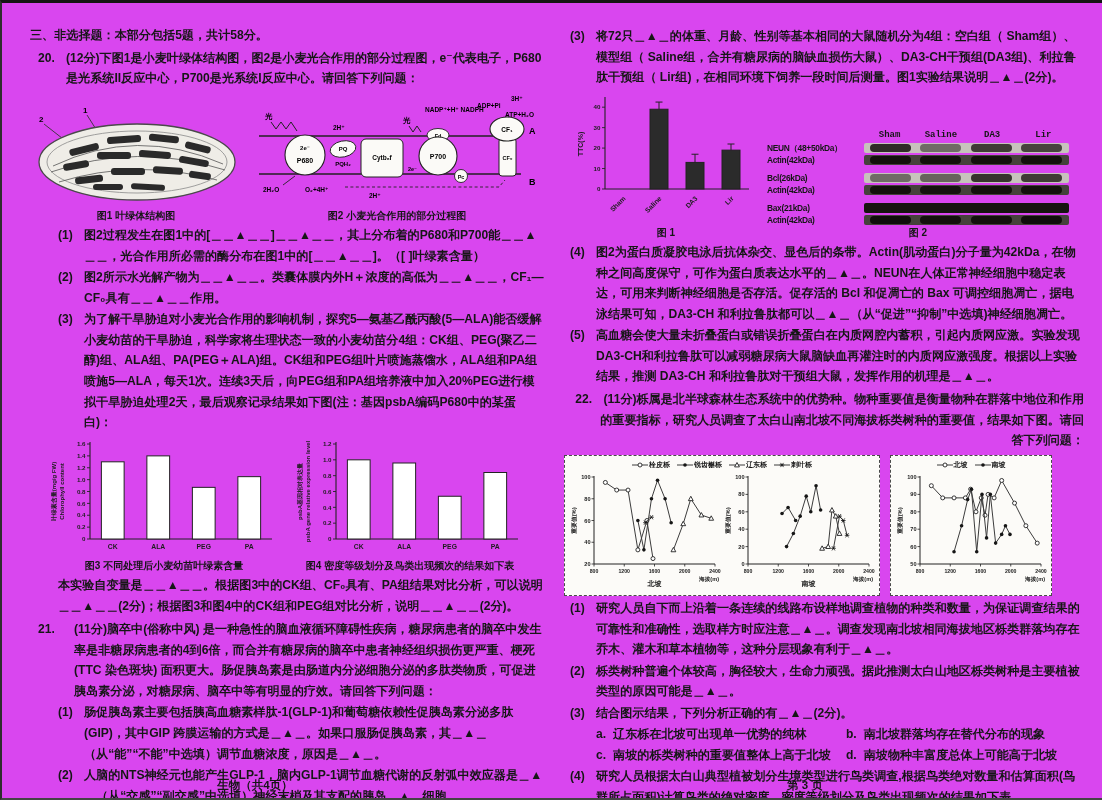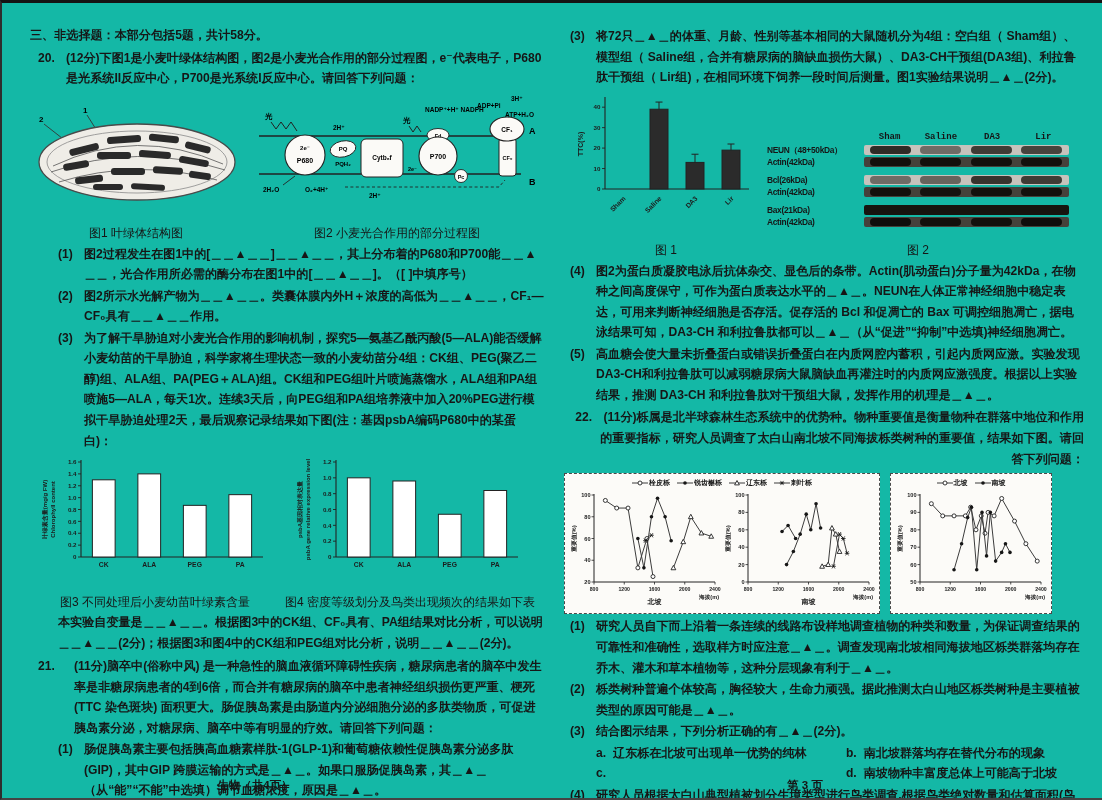--- a/index.html
+++ b/index.html
@@ -1,33 +1,33 @@
 <!DOCTYPE html>
 <html><head>
 <meta charset="utf-8">
 <style>
   html,body{margin:0;padding:0;background:#e8e6e1;}
-  .page{width:1102px;height:800px;background:#14b8a6;box-sizing:border-box;
+  .page{width:1102px;height:800px;background:#d946ef;box-sizing:border-box;
     padding:22px 18px 0 28px;position:relative;overflow:hidden;
     font-family:"Liberation Sans","DejaVu Sans",sans-serif;color:#161616;
     border-top:3px solid #141414;border-left:2px solid #2e2e2e;border-bottom:2px solid #444;}
   .cols{display:flex;gap:16px;}
   .col{font-size:12.1px;line-height:1.7;font-weight:600;letter-spacing:0;}
   .col.left{width:514px;flex:none;}
   .col.right{flex:1;min-width:0;}
   .sec{margin:0 0 2px;font-weight:800;}
   .qrow{display:flex;margin-top:1px;margin-left:8px;}
   .qnum{flex:0 0 28px;font-weight:800;}
   .qbody{flex:1;}
   .item{display:flex;padding-left:28px;margin-top:1px;}
   .col.right .item{padding-left:10px;}
   .inum{flex:0 0 26px;font-weight:700;}
   .ibody{flex:1;}
   figure{margin:0;text-align:center;}
-  figcaption{font-size:12px;font-weight:400;margin-top:16px;line-height:1.2;}
+  figcaption{font-size:10px;font-weight:700;margin-top:0;line-height:1.2;}
   .figrow{display:flex;justify-content:center;align-items:flex-end;gap:14px;margin:3px 0 3px;}
   .chartsrow{display:flex;justify-content:flex-start;gap:10px;margin:4px 0 2px;padding-left:4px;}
   .chartbox{border:1.3px dashed #4a4a4a;padding:3px 4px 1px;background:#fcfbf8;}
   .boxcharts{display:flex;gap:2px;}
   .legend{display:flex;justify-content:center;gap:7px;font-size:7px;font-weight:700;margin-bottom:1px;white-space:nowrap;}
   .leg-item{display:inline-flex;align-items:center;gap:1px;}
   .options{display:grid;grid-template-columns:1.05fr 1fr;padding-left:36px;margin-top:1px;}
   .opt{display:flex;gap:7px;}
   .optkey{font-weight:700;}
   .blot{width:302px;}
@@ -132,21 +132,21 @@
             <line x1="30" y1="93" x2="42" y2="84" stroke="#222" stroke-width="0.9"></line>
             <path d="M92 95 H 246 L 252 88" fill="none" stroke="#222" stroke-width="0.9" stroke-dasharray="3 2.4"></path>
             <text x="116" y="106" font-size="6.5" font-weight="bold">2H⁺</text>
           </svg>
           <figcaption>图2 小麦光合作用的部分过程图</figcaption>
         </figure>
       </div>
 
       <div class="item">
         <span class="inum">(1)</span>
-        <span class="ibody">图2过程发生在图1中的[＿＿▲＿＿]＿＿▲＿＿，其上分布着的P680和P700能＿＿▲＿＿，光合作用所必需的酶分布在图1中的[＿＿▲＿＿]。（[ ]中填序号）</span>
+        <span class="ibody">图2过程发生在图1中的[＿＿▲＿＿]＿＿▲＿＿，其上分布着的P680和P700能＿＿▲＿＿，光合作用所必需的酶分布在图1中的[＿＿▲＿＿]。（[ ]叶绿素含量）</span>
       </div>
       <div class="item">
         <span class="inum">(2)</span>
         <span class="ibody">图2所示水光解产物为＿＿▲＿＿。类囊体膜内外H＋浓度的高低为＿＿▲＿＿，CF₁—CF₀具有＿＿▲＿＿作用。</span>
       </div>
       <div class="item">
         <span class="inum">(3)</span>
         <span class="ibody">为了解干旱胁迫对小麦光合作用的影响机制，探究5—氨基乙酰丙酸(5—ALA)能否缓解小麦幼苗的干旱胁迫，科学家将生理状态一致的小麦幼苗分4组：CK组、PEG(聚乙二醇)组、ALA组、PA(PEG＋ALA)组。CK组和PEG组叶片喷施蒸馏水，ALA组和PA组喷施5—ALA，每天1次。连续3天后，向PEG组和PA组培养液中加入20%PEG进行模拟干旱胁迫处理2天，最后观察记录结果如下图(注：基因psbA编码P680中的某蛋白)：</span>
       </div>
 
@@ -569,20 +569,21 @@
         <div class="opt">
           <span class="optkey">a.</span>
           <span>辽东栎在北坡可出现单一优势的纯林</span>
         </div>
         <div class="opt">
           <span class="optkey">b.</span>
           <span>南北坡群落均存在替代分布的现象</span>
         </div>
         <div class="opt">
           <span class="optkey">c.</span>
+          <span>南坡的栎类树种的重要值整体上高于北坡</span>
         </div>
         <div class="opt">
           <span class="optkey">d.</span>
           <span>南坡物种丰富度总体上可能高于北坡</span>
         </div>
       </div>
 
       <div class="item">
         <span class="inum">(4)</span>
         <span class="ibody">研究人员根据太白山典型植被划分生境类型进行鸟类调查,根据鸟类绝对数量和估算面积(鸟群所占面积)计算鸟类的绝对密度，密度等级划分及鸟类出现频次的结果如下表。</span>

